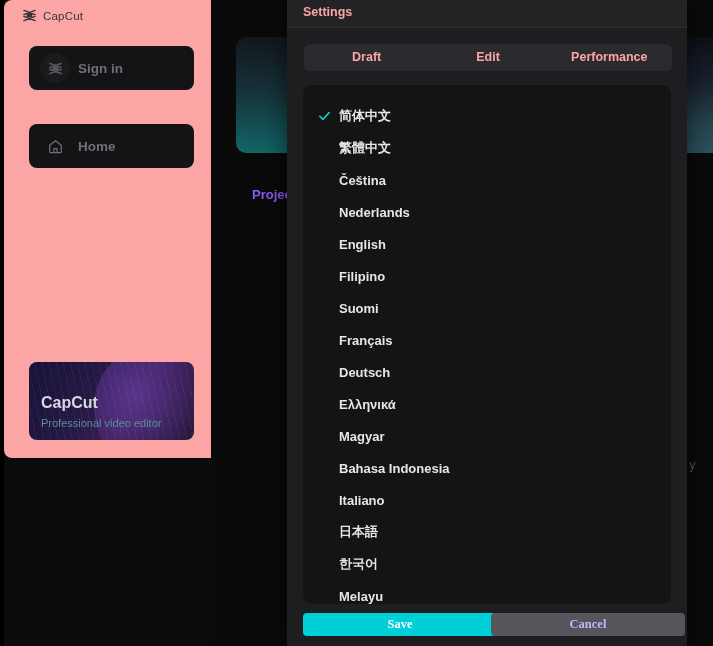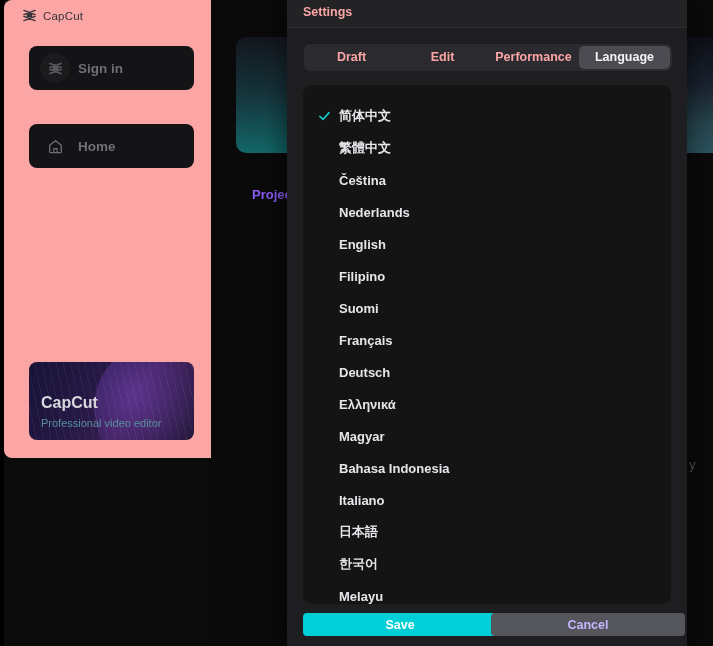--- a/index.html
+++ b/index.html
@@ -261,21 +261,21 @@
     width: 400px; height: 42px;
     background: #1e1e20;
   }
   .btn {
     position: absolute;
     top: 9px;
     width: 194px;
     height: 23px;
     border: none;
     border-radius: 4px;
-    font-family: Liberation Sans, sans-serif;
+    font-family: Liberation Serif, serif;
     font-size: 12.5px;
     font-weight: 700;
     cursor: pointer;
     padding: 0;
   }
   .btn-save   { left: 16px;  background: #00CFD8; color: #ffffff; }
   .btn-cancel { left: 204px; background: #55555c; color: #c4b5fd; }
 </style>
 </head>
 <body>
@@ -330,21 +330,20 @@
 
   <div class="dialog">
 
     <div class="dialog-header"></div>
     <div class="dialog-title">Settings</div>
 
     <div class="tabbar" id="tabbar">
         <div class="tab">Draft</div>
         <div class="tab">Edit</div>
         <div class="tab">Performance</div>
-        <div class="tab active">Language</div>
       </div>
 
     <div class="lang-panel">
       <div class="lang-list" id="lang-list">
           <div class="lang-item">
             <svg class="check-icon" viewBox="0 0 14 14">
               <path d="M2 7.4 L5.4 10.6 L12 3.4" stroke="#13C8CE" stroke-width="1.7" fill="none" stroke-linecap="round" stroke-linejoin="round"></path>
             </svg>
             <span class="lang-name">简体中文</span>
           </div>

